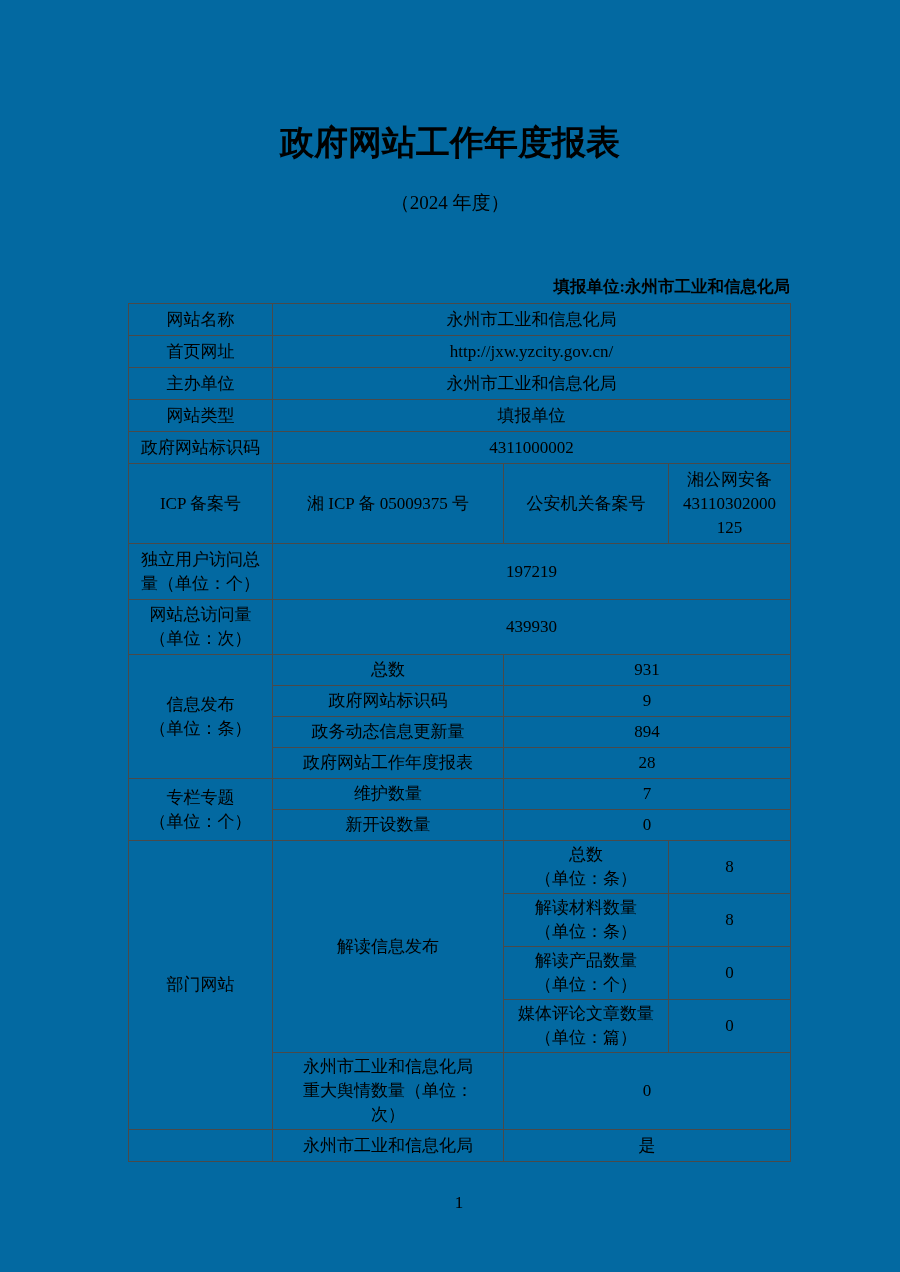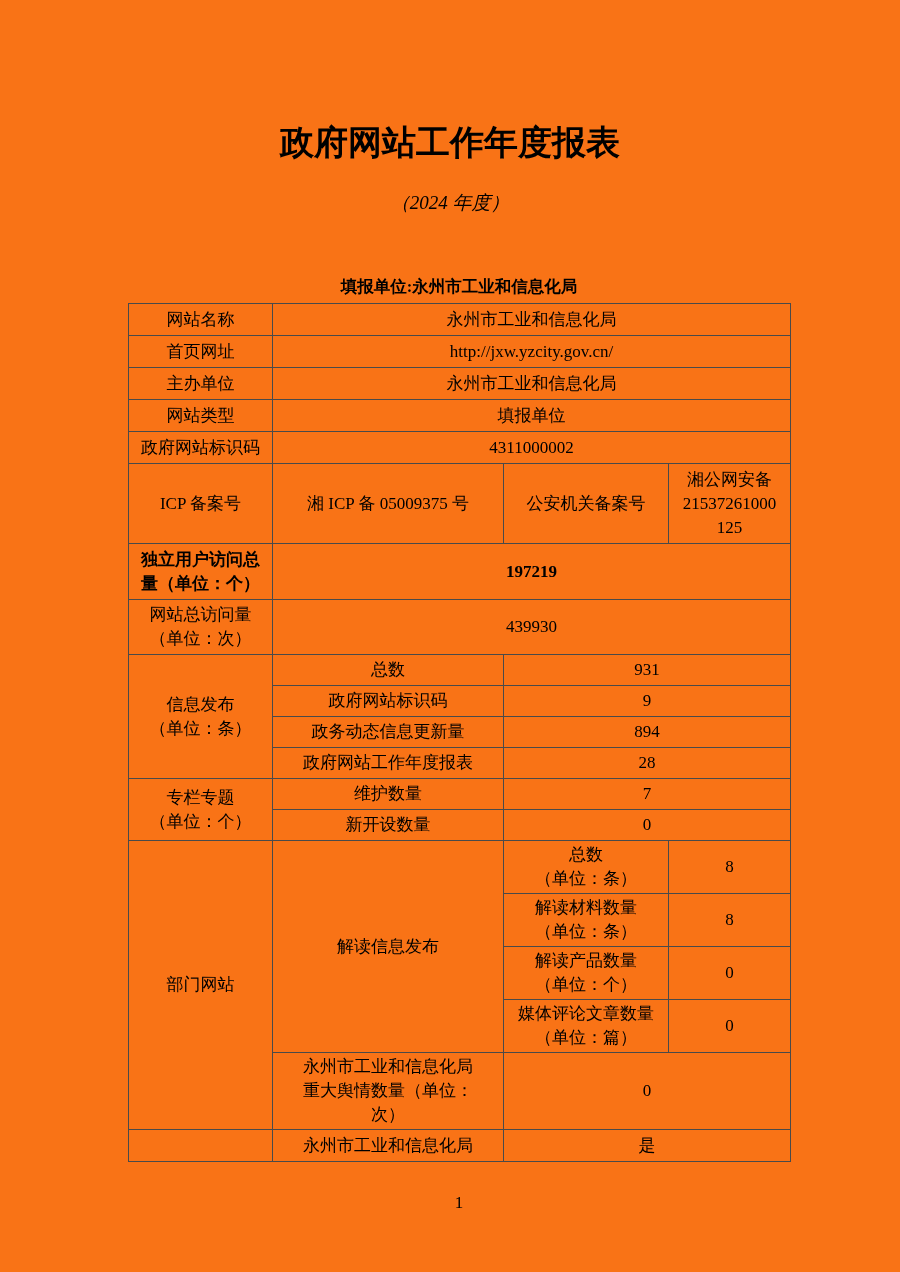--- a/index.html
+++ b/index.html
@@ -9,68 +9,67 @@
     background: #ffffff;
     width: 900px;
     height: 1272px;
     font-family: "Liberation Serif", "DejaVu Serif", serif;
     color: #000000;
   }
   .page {
     position: relative;
     width: 900px;
     height: 1272px;
-    background: #f97316;
+    background: #0369a1;
     overflow: hidden;
   }
   .doc-title {
     margin: 0;
     padding-top: 122px;
     text-align: center;
     font-family: "Liberation Sans", "DejaVu Sans", sans-serif;
     font-weight: 700;
     font-size: 34px;
     line-height: 40px;
     color: #000000;
   }
   .doc-subtitle {
     margin-top: 28px;
     text-align: center;
     font-size: 19px;
     line-height: 26px;
     color: #000000;
-    font-style: italic;
   }
   .reporting-unit {
     width: 662px;
     margin: 60px 0 5px 128px;
     font-weight: 700;
     font-size: 16.5px;
     line-height: 22px;
-    text-align: center;
+    text-align: right;
   }
   table.report {
     border-collapse: collapse;
     table-layout: fixed;
     width: 662px;
     margin-left: 128px;
   }
   table.report td {
     border: 1px solid #4a4a4a;
     text-align: center;
     vertical-align: middle;
     font-size: 17px;
     line-height: 24px;
     padding: 2px 4px;
     white-space: pre-line;
     word-break: break-all;
   }
   tr.h32 { height: 32px; }
   tr.h80 { height: 80px; }
-  tr.h56 { height: 56px; font-weight: bold; }
+  tr.h56 { height: 56px; }
   tr.h55 { height: 55px; }
   tr.h31 { height: 31px; }
   tr.h52 { height: 52px; }
   tr.h74 { height: 74px; }
   .page-number {
     margin-top: 29px;
     width: 662px;
     margin-left: 128px;
     text-align: center;
     font-size: 17px;
@@ -114,21 +113,21 @@
       </tr>
       <tr class="h32">
         <td>政府网站标识码</td>
         <td colspan="3">4311000002</td>
       </tr>
       <tr class="h80">
         <td>ICP 备案号</td>
         <td>湘 ICP 备 05009375 号</td>
         <td>公安机关备案号</td>
         <td>湘公网安备
-21537261000
+43110302000
 125</td>
       </tr>
       <tr class="h56">
         <td>独立用户访问总
 量（单位：个）</td>
         <td colspan="3">197219</td>
       </tr>
       <tr class="h55">
         <td>网站总访问量
 （单位：次）</td>

